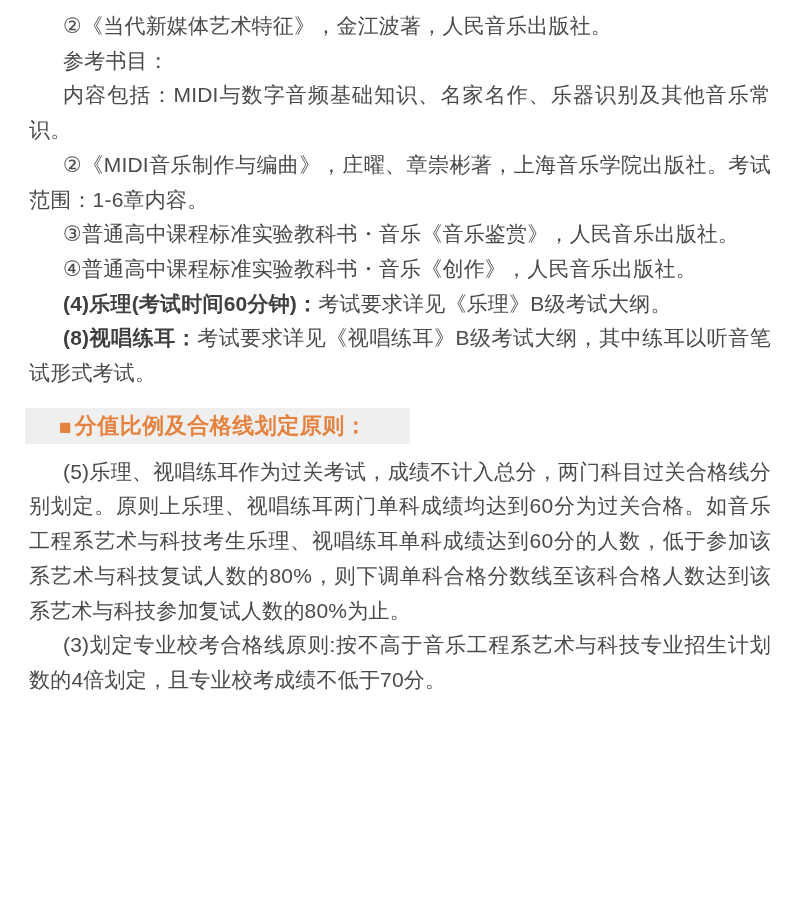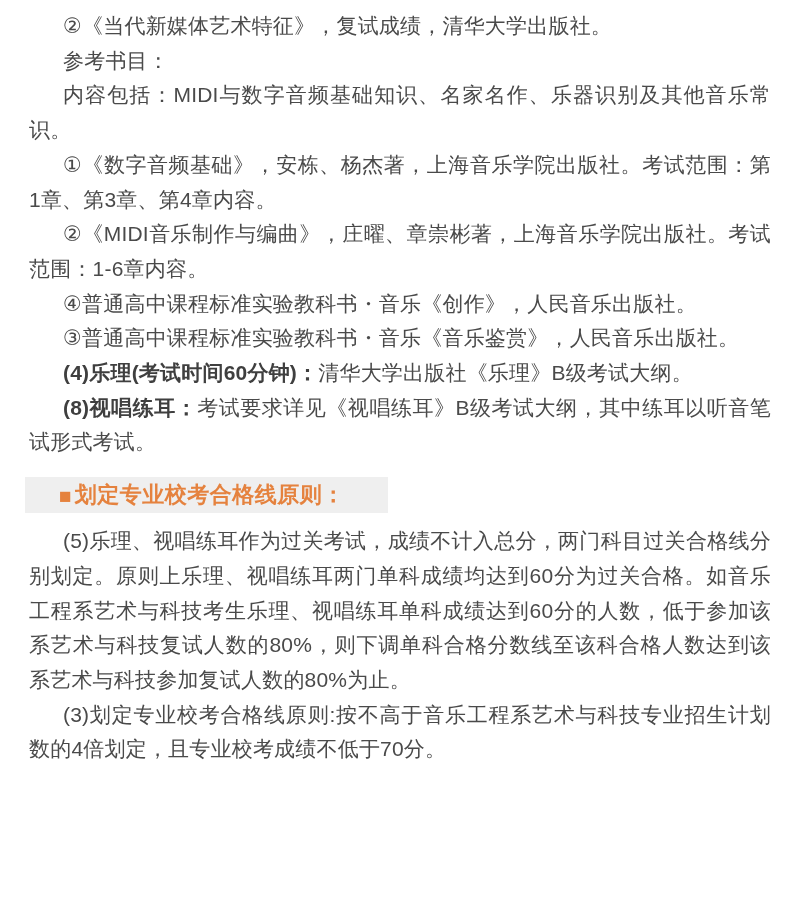--- a/index.html
+++ b/index.html
@@ -54,25 +54,24 @@
     color:var(--accent);
     font-weight:700;
     font-size:22px;
     letter-spacing:0.5px;
   }
 </style>
 </head>
 <body>
 
 <div class="doc">
-    <p class="para"><span>②《当代新媒体艺术特征》，复试成绩，清华大学出版社。</span></p>
+    <p class="para"><span>②《当代新媒体艺术特征》，金江波著，人民音乐出版社。</span></p>
     <p class="para"><span>参考书目：</span></p>
     <p class="para"><span>内容包括：MIDI与数字音频基础知识、名家名作、乐器识别及其他音乐常识。</span></p>
-    <p class="para"><span>①《数字音频基础》，安栋、杨杰著，上海音乐学院出版社。考试范围：第1章、第3章、第4章内容。</span></p>
     <p class="para"><span>②《MIDI音乐制作与编曲》，庄曜、章崇彬著，上海音乐学院出版社。考试范围：1-6章内容。</span></p>
+    <p class="para"><span>③普通高中课程标准实验教科书・音乐《音乐鉴赏》，人民音乐出版社。</span></p>
     <p class="para"><span>④普通高中课程标准实验教科书・音乐《创作》，人民音乐出版社。</span></p>
-    <p class="para"><span>③普通高中课程标准实验教科书・音乐《音乐鉴赏》，人民音乐出版社。</span></p>
-    <p class="para"><span class="bold">(4)乐理(考试时间60分钟)：</span><span>清华大学出版社《乐理》B级考试大纲。</span></p>
+    <p class="para"><span class="bold">(4)乐理(考试时间60分钟)：</span><span>考试要求详见《乐理》B级考试大纲。</span></p>
     <p class="para"><span class="bold">(8)视唱练耳：</span><span>考试要求详见《视唱练耳》B级考试大纲，其中练耳以听音笔试形式考试。</span></p>
-    <div class="section-header"><span class="bullet">■</span><span class="title">划定专业校考合格线原则：</span></div>
+    <div class="section-header"><span class="bullet">■</span><span class="title">分值比例及合格线划定原则：</span></div>
     <p class="para"><span>(5)乐理、视唱练耳作为过关考试，成绩不计入总分，两门科目过关合格线分别划定。原则上乐理、视唱练耳两门单科成绩均达到60分为过关合格。如音乐工程系艺术与科技考生乐理、视唱练耳单科成绩达到60分的人数，低于参加该系艺术与科技复试人数的80%，则下调单科合格分数线至该科合格人数达到该系艺术与科技参加复试人数的80%为止。</span></p>
     <p class="para"><span>(3)划定专业校考合格线原则:按不高于音乐工程系艺术与科技专业招生计划数的4倍划定，且专业校考成绩不低于70分。</span></p>
   </div>
 
 </body></html>

